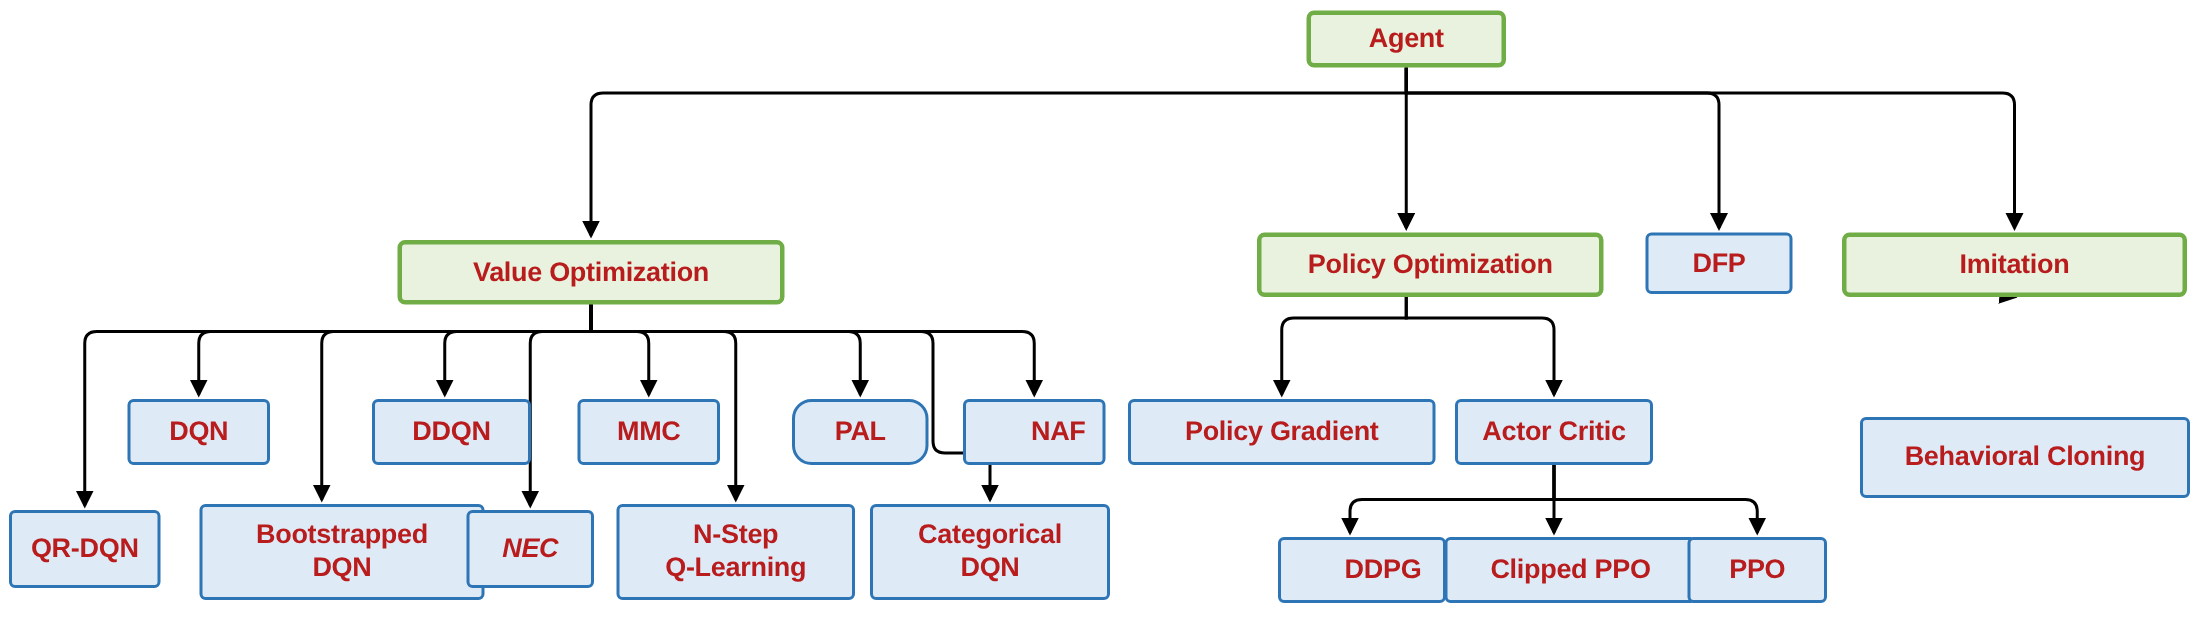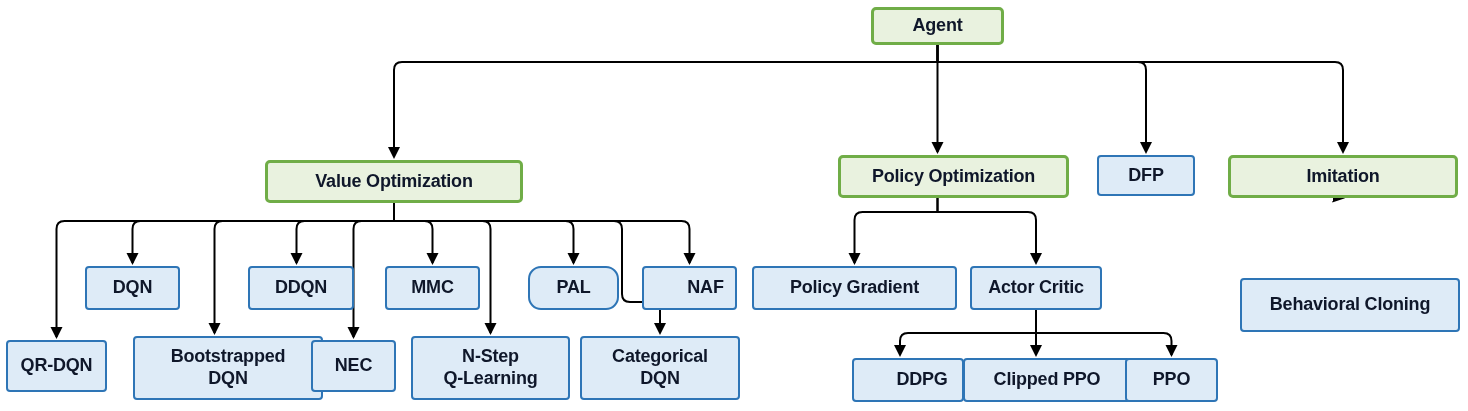--- a/index.html
+++ b/index.html
@@ -21,21 +21,21 @@
   .node{
     position:absolute;
     box-sizing:border-box;
     display:flex;
     align-items:center;
     justify-content:center;
     text-align:center;
     font-weight:bold;
     font-size:18px;
     line-height:1.22;
-    color:#0f172a;
+    color:#b91c1c;
     white-space:pre-line;
     z-index:2;
     letter-spacing:-0.2px;
   }
   .node.green{
     background:#E9F2DF;
     border:3px solid #70AD47;
     border-radius:5px;
   }
   .node.blue{
@@ -84,21 +84,21 @@
       <div class="node blue" style="left: 1097px; top: 155px; width: 98px; height: 41px;"><span>DFP</span></div>
       <div class="node green" style="left: 1228px; top: 155px; width: 230px; height: 43px;"><span>Imitation</span></div>
       <div class="node blue" style="left: 85px; top: 266px; width: 95px; height: 44px;"><span>DQN</span></div>
       <div class="node blue" style="left: 248px; top: 266px; width: 106px; height: 44px;"><span>DDQN</span></div>
       <div class="node blue" style="left: 385px; top: 266px; width: 95px; height: 44px;"><span>MMC</span></div>
       <div class="node blue" style="left: 528px; top: 266px; width: 91px; height: 44px; border-radius: 13px;"><span>PAL</span></div>
       <div class="node blue" style="left: 642px; top: 266px; width: 95px; height: 44px; padding-left: 32px;"><span>NAF</span></div>
       <div class="node blue" style="left: 6px; top: 340px; width: 101px; height: 52px;"><span>QR-DQN</span></div>
       <div class="node blue" style="left: 133px; top: 336px; width: 190px; height: 64px;"><span>Bootstrapped
 DQN</span></div>
-      <div class="node blue" style="left: 311px; top: 340px; width: 85px; height: 52px;"><span>NEC</span></div>
+      <div class="node blue" style="left: 311px; top: 340px; width: 85px; height: 52px; font-style: italic;"><span>NEC</span></div>
       <div class="node blue" style="left: 411px; top: 336px; width: 159px; height: 64px;"><span>N-Step
 Q-Learning</span></div>
       <div class="node blue" style="left: 580px; top: 336px; width: 160px; height: 64px;"><span>Categorical
 DQN</span></div>
       <div class="node blue" style="left: 752px; top: 266px; width: 205px; height: 44px;"><span>Policy Gradient</span></div>
       <div class="node blue" style="left: 970px; top: 266px; width: 132px; height: 44px;"><span>Actor Critic</span></div>
       <div class="node blue" style="left: 1240px; top: 266px; width: 220px; height: 54px; margin-top: 12px;"><span>Behavioral Cloning</span></div>
       <div class="node blue" style="left: 852px; top: 358px; width: 112px; height: 44px; padding-left: 28px;"><span>DDPG</span></div>
       <div class="node blue" style="left: 963px; top: 358px; width: 168px; height: 44px;"><span>Clipped PPO</span></div>
       <div class="node blue" style="left: 1125px; top: 358px; width: 93px; height: 44px;"><span>PPO</span></div>

